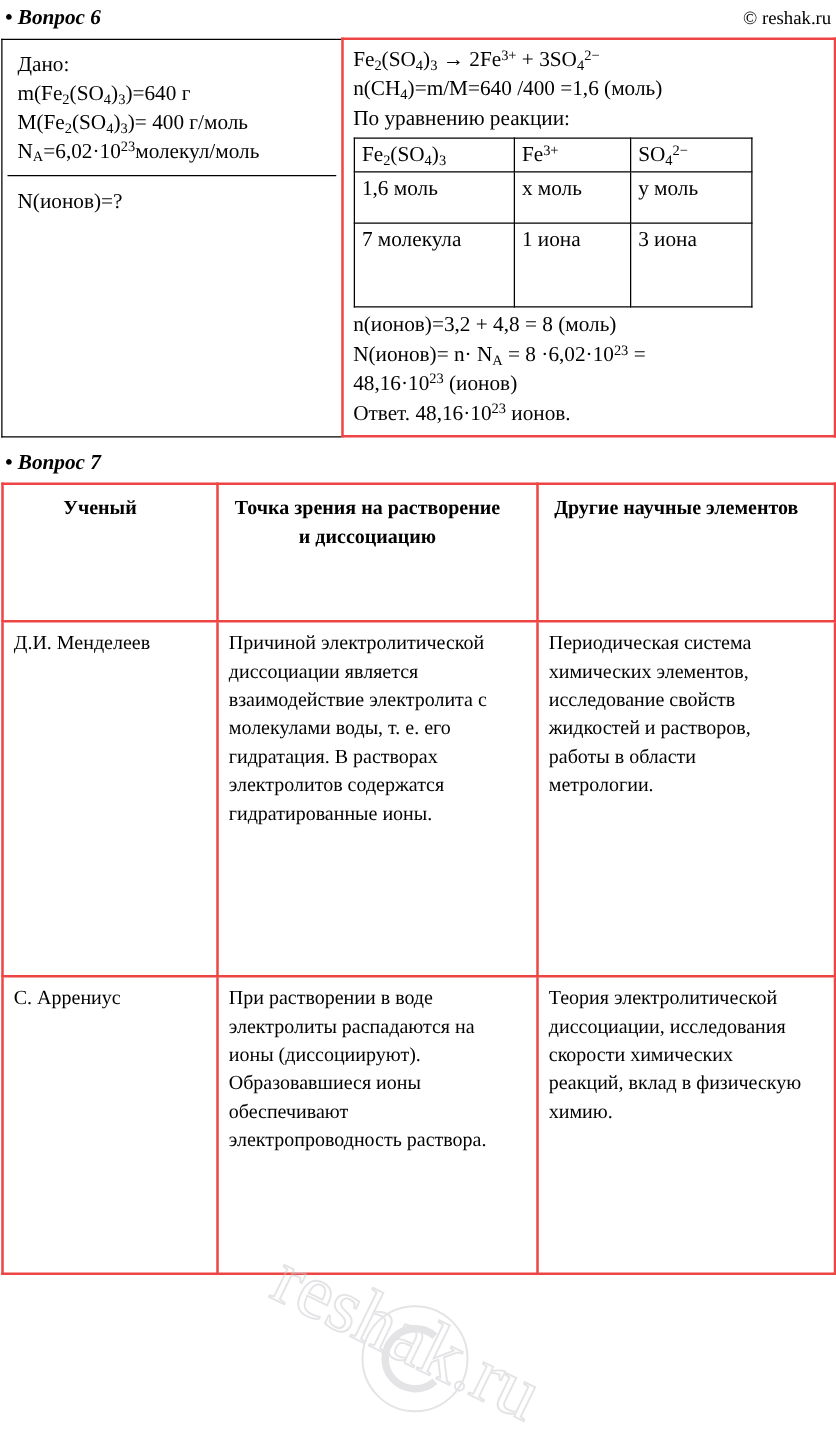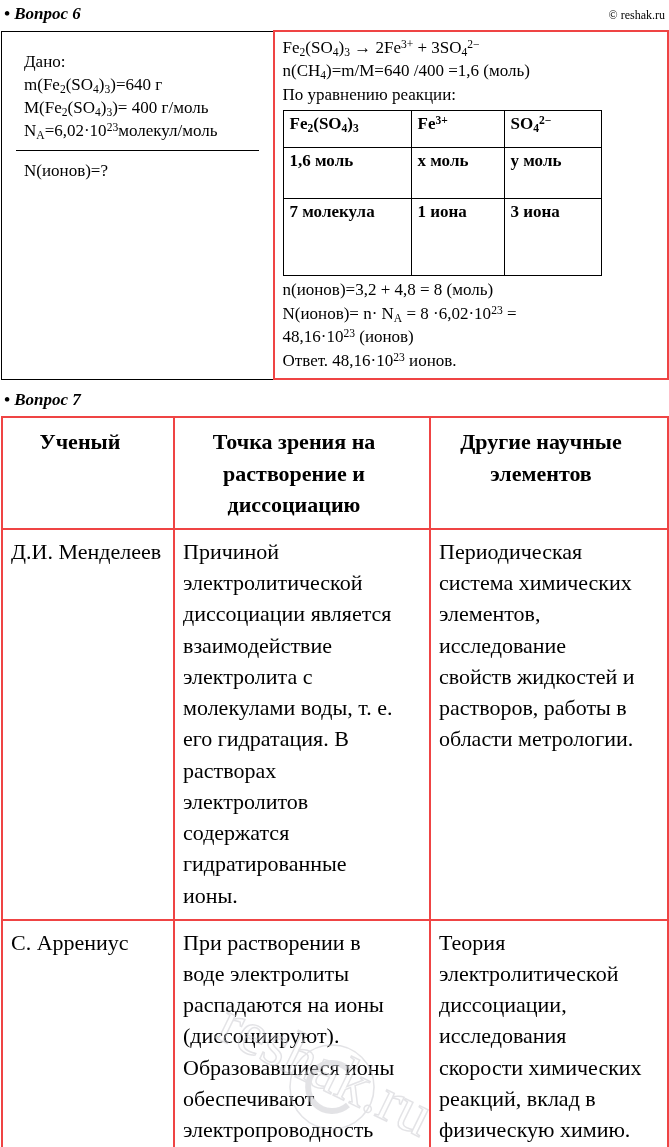--- a/index.html
+++ b/index.html
@@ -34,21 +34,21 @@
     font-size: 17px;
     padding: 4px 4px 0 4px;
     box-sizing: border-box;
   }
   .section-head .bullet-label {
     white-space: nowrap;
   }
   .copyright {
     font-style: normal;
     font-weight: normal;
-    font-size: 12px;
+    font-size: 15px;
     white-space: nowrap;
   }
 
   
   table.doc {
     border-collapse: collapse;
     table-layout: fixed;
     width: 666px;
     margin: 0 1px;
     background: transparent;
@@ -60,21 +60,21 @@
     font-size: 17px;
     line-height: 1.30;
   }
 
   
   #table-given-solution { margin-top: 6px; }
   .col-given   { width: 272px; }
   .col-solution{ width: 394px; }
 
   .given-cell {
-    padding: 14px !important;
+    padding: 4px !important;
     border: 1px solid #000 !important;
   }
   .given-inner {
     padding: 4px 8px 8px 8px;
     border-bottom: 1px solid #000;
   }
   .given-q {
     padding: 8px 8px 10px 8px;
   }
   .given-inner div, .given-q div {
@@ -94,24 +94,23 @@
   table.inner {
     border-collapse: collapse;
     table-layout: fixed;
     width: 318px;
     margin: 4px 0 2px 0;
   }
   table.inner td {
     border: 1px solid #000;
     vertical-align: top;
     font-size: 17px;
-    padding: 2px 5px 12px 6px;
+    padding: 2px 5px 2px 6px;
     line-height: 1.3;
     white-space: nowrap;
-    font-weight: bold;
   }
   .ic1 { width: 128px; }
   .ic2 { width: 93px; }
   .ic3 { width: 97px; }
   .row-tall td { height: 36px; }
   .row-taller td { height: 62px; }
   td.merged {
     padding-top: 1px;
     padding-bottom: 2px;
   }
@@ -121,21 +120,21 @@
   sup { font-size: 0.68em; vertical-align: 0.46em; line-height: 0; }
 
   
   #section-head-7 { padding-top: 10px; font-style: italic; }
   #table-scientists { margin-top: 6px; }
   .sc-c1 { width: 172px; }
   .sc-c2 { width: 256px; }
   .sc-c3 { width: 238px; }
   #table-scientists td {
     padding: 6px 24px 8px 8px;
-    font-size: 22px;
+    font-size: 16px;
     line-height: 1.42;
     margin-top: 48px;
   }
   #table-scientists td.head {
     text-align: center;
     font-weight: bold;
     vertical-align: top;
     padding-top: 8px;
   }
   #table-scientists td.head.tall { height: 92px; }

